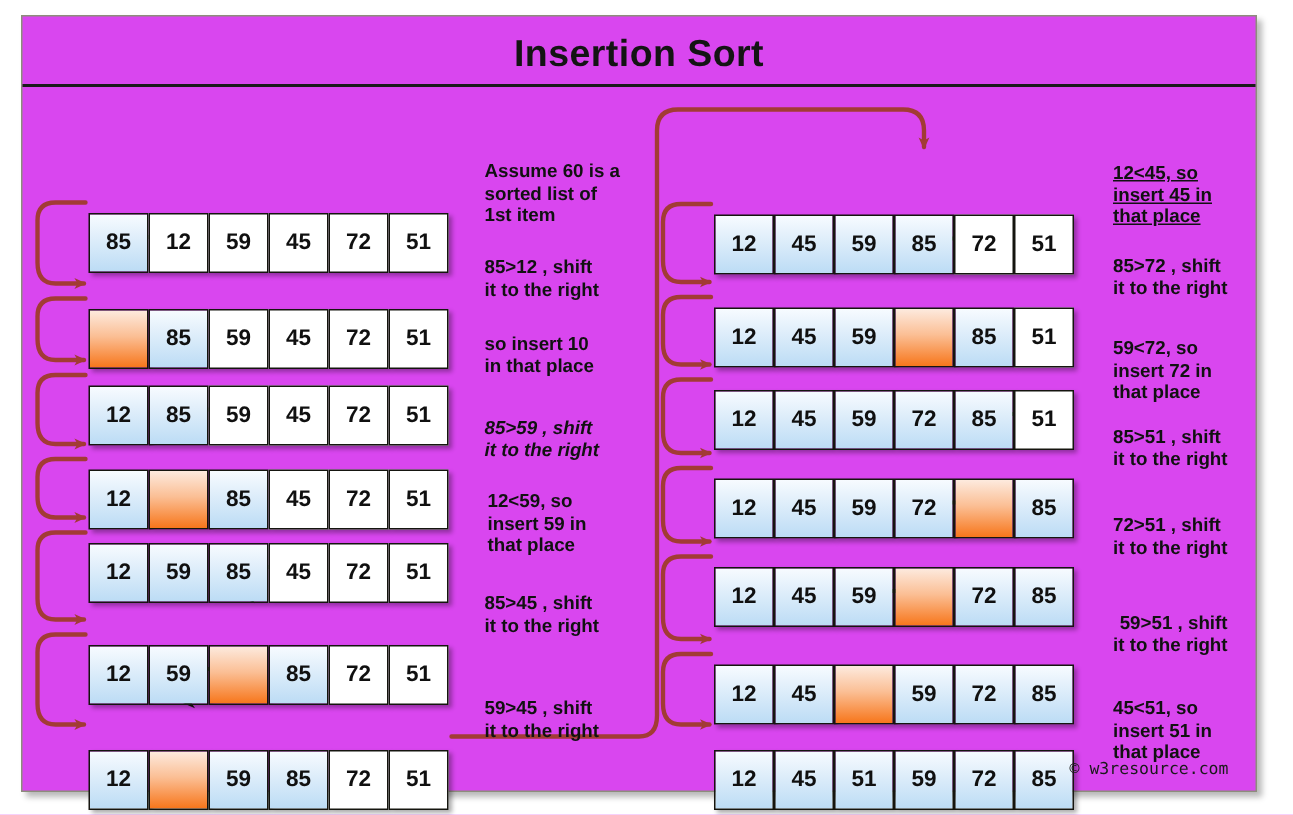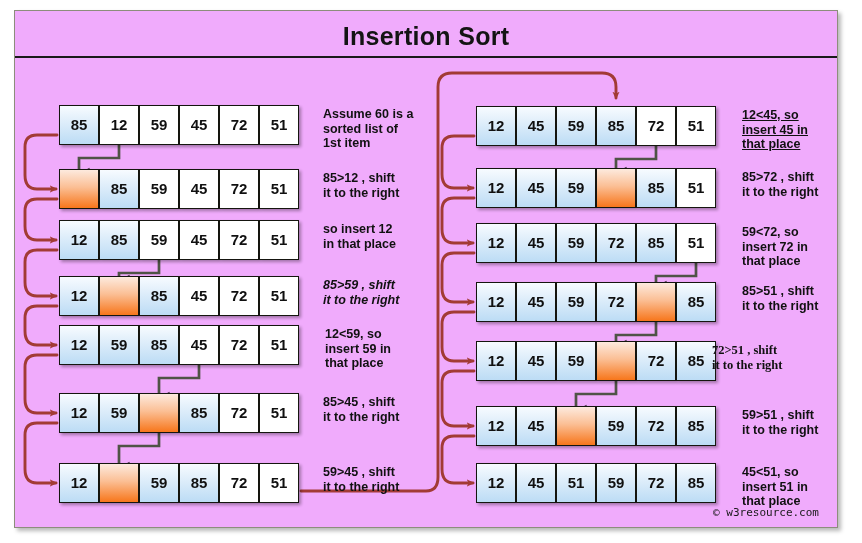--- a/index.html
+++ b/index.html
@@ -1,28 +1,28 @@
 <!DOCTYPE html>
 <html><head>
 <meta charset="utf-8">
 <style>
   html,body{margin:0;padding:0;background:#ffffff;}
   body{width:862px;height:543px;font-family:"Liberation Sans",sans-serif;}
 
   #frame{position:absolute;left:14px;top:10px;width:824px;height:518px;
-         background:#f0abfc;border:1px solid #8d8d7c;
+         background:#d946ef;border:1px solid #8d8d7c;
          box-shadow:3px 3px 4px rgba(0,0,0,.28);box-sizing:border-box;}
 
   #title-bar{position:absolute;left:0;top:0;width:100%;height:47px;
              border-bottom:2px solid #1a1a1a;box-sizing:border-box;}
   #title{position:absolute;left:0;top:11px;width:100%;text-align:center;
          font-size:25px;font-weight:bold;color:#141414;letter-spacing:.3px;}
 
   
-  .row{position:absolute;height:40px;}
+  .row{position:absolute;height:40px;margin-top:37px;}
   .cell{position:absolute;top:0;width:40px;height:40px;box-sizing:border-box;
         border:1px solid #15150f;font-size:15px;font-weight:bold;color:#101010;
         text-align:center;line-height:38px;
         box-shadow:2px 2px 3px rgba(0,0,0,.33);}
   .c-white{background:#ffffff;}
   .c-blue{background:linear-gradient(to bottom,#f7fbff 0%,#e3f0fb 34%,#bcdcf5 100%);}
   .c-orange{background:linear-gradient(to bottom,#fdeade 0%,#fbbf95 45%,#f7761b 100%);color:transparent;}
 
   
   .cap{position:absolute;font-size:12.5px;font-weight:bold;color:#111;
@@ -103,21 +103,21 @@
       <div class="cap" style="left: 308px; top: 160px;">85&gt;12 , shift
 it to the right</div>
       <div class="row" style="left: 44px; top: 209px; width: 240px;">
         <div class="cell c-blue" style="left: 0px;">12</div>
         <div class="cell c-blue" style="left: 40px;">85</div>
         <div class="cell c-white" style="left: 80px;">59</div>
         <div class="cell c-white" style="left: 120px;">45</div>
         <div class="cell c-white" style="left: 160px;">72</div>
         <div class="cell c-white" style="left: 200px;">51</div>
       </div>
-      <div class="cap" style="left: 308px; top: 211px;">so insert 12
+      <div class="cap" style="left: 308px; top: 211px;">so insert 10
 in that place</div>
       <div class="row" style="left: 44px; top: 265px; width: 240px;">
         <div class="cell c-blue" style="left: 0px;">12</div>
         <div class="cell c-orange" style="left: 40px;"></div>
         <div class="cell c-blue" style="left: 80px;">85</div>
         <div class="cell c-white" style="left: 120px;">45</div>
         <div class="cell c-white" style="left: 160px;">72</div>
         <div class="cell c-white" style="left: 200px;">51</div>
       </div>
       <div class="cap" style="left: 308px; top: 267px; font-style: italic;">85&gt;59 , shift
@@ -198,31 +198,31 @@
       <div class="cap" style="left: 727px; top: 273px;">85&gt;51 , shift
 it to the right</div>
       <div class="row" style="left: 461px; top: 330px; width: 240px;">
         <div class="cell c-blue" style="left: 0px;">12</div>
         <div class="cell c-blue" style="left: 40px;">45</div>
         <div class="cell c-blue" style="left: 80px;">59</div>
         <div class="cell c-orange" style="left: 120px;"></div>
         <div class="cell c-blue" style="left: 160px;">72</div>
         <div class="cell c-blue" style="left: 200px;">85</div>
       </div>
-      <div class="cap" style="left: 697px; top: 332px; font-family: Liberation Serif, serif;">72&gt;51 , shift
+      <div class="cap" style="left: 727px; top: 332px;">72&gt;51 , shift
 it to the right</div>
       <div class="row" style="left: 461px; top: 395px; width: 240px;">
         <div class="cell c-blue" style="left: 0px;">12</div>
         <div class="cell c-blue" style="left: 40px;">45</div>
         <div class="cell c-orange" style="left: 80px;"></div>
         <div class="cell c-blue" style="left: 120px;">59</div>
         <div class="cell c-blue" style="left: 160px;">72</div>
         <div class="cell c-blue" style="left: 200px;">85</div>
       </div>
-      <div class="cap" style="left: 727px; top: 397px;">59&gt;51 , shift
+      <div class="cap" style="left: 727px; top: 397px; text-align: right;">59&gt;51 , shift
 it to the right</div>
       <div class="row" style="left: 461px; top: 452px; width: 240px;">
         <div class="cell c-blue" style="left: 0px;">12</div>
         <div class="cell c-blue" style="left: 40px;">45</div>
         <div class="cell c-blue" style="left: 80px;">51</div>
         <div class="cell c-blue" style="left: 120px;">59</div>
         <div class="cell c-blue" style="left: 160px;">72</div>
         <div class="cell c-blue" style="left: 200px;">85</div>
       </div>
       <div class="cap" style="left: 727px; top: 454px;">45&lt;51, so

